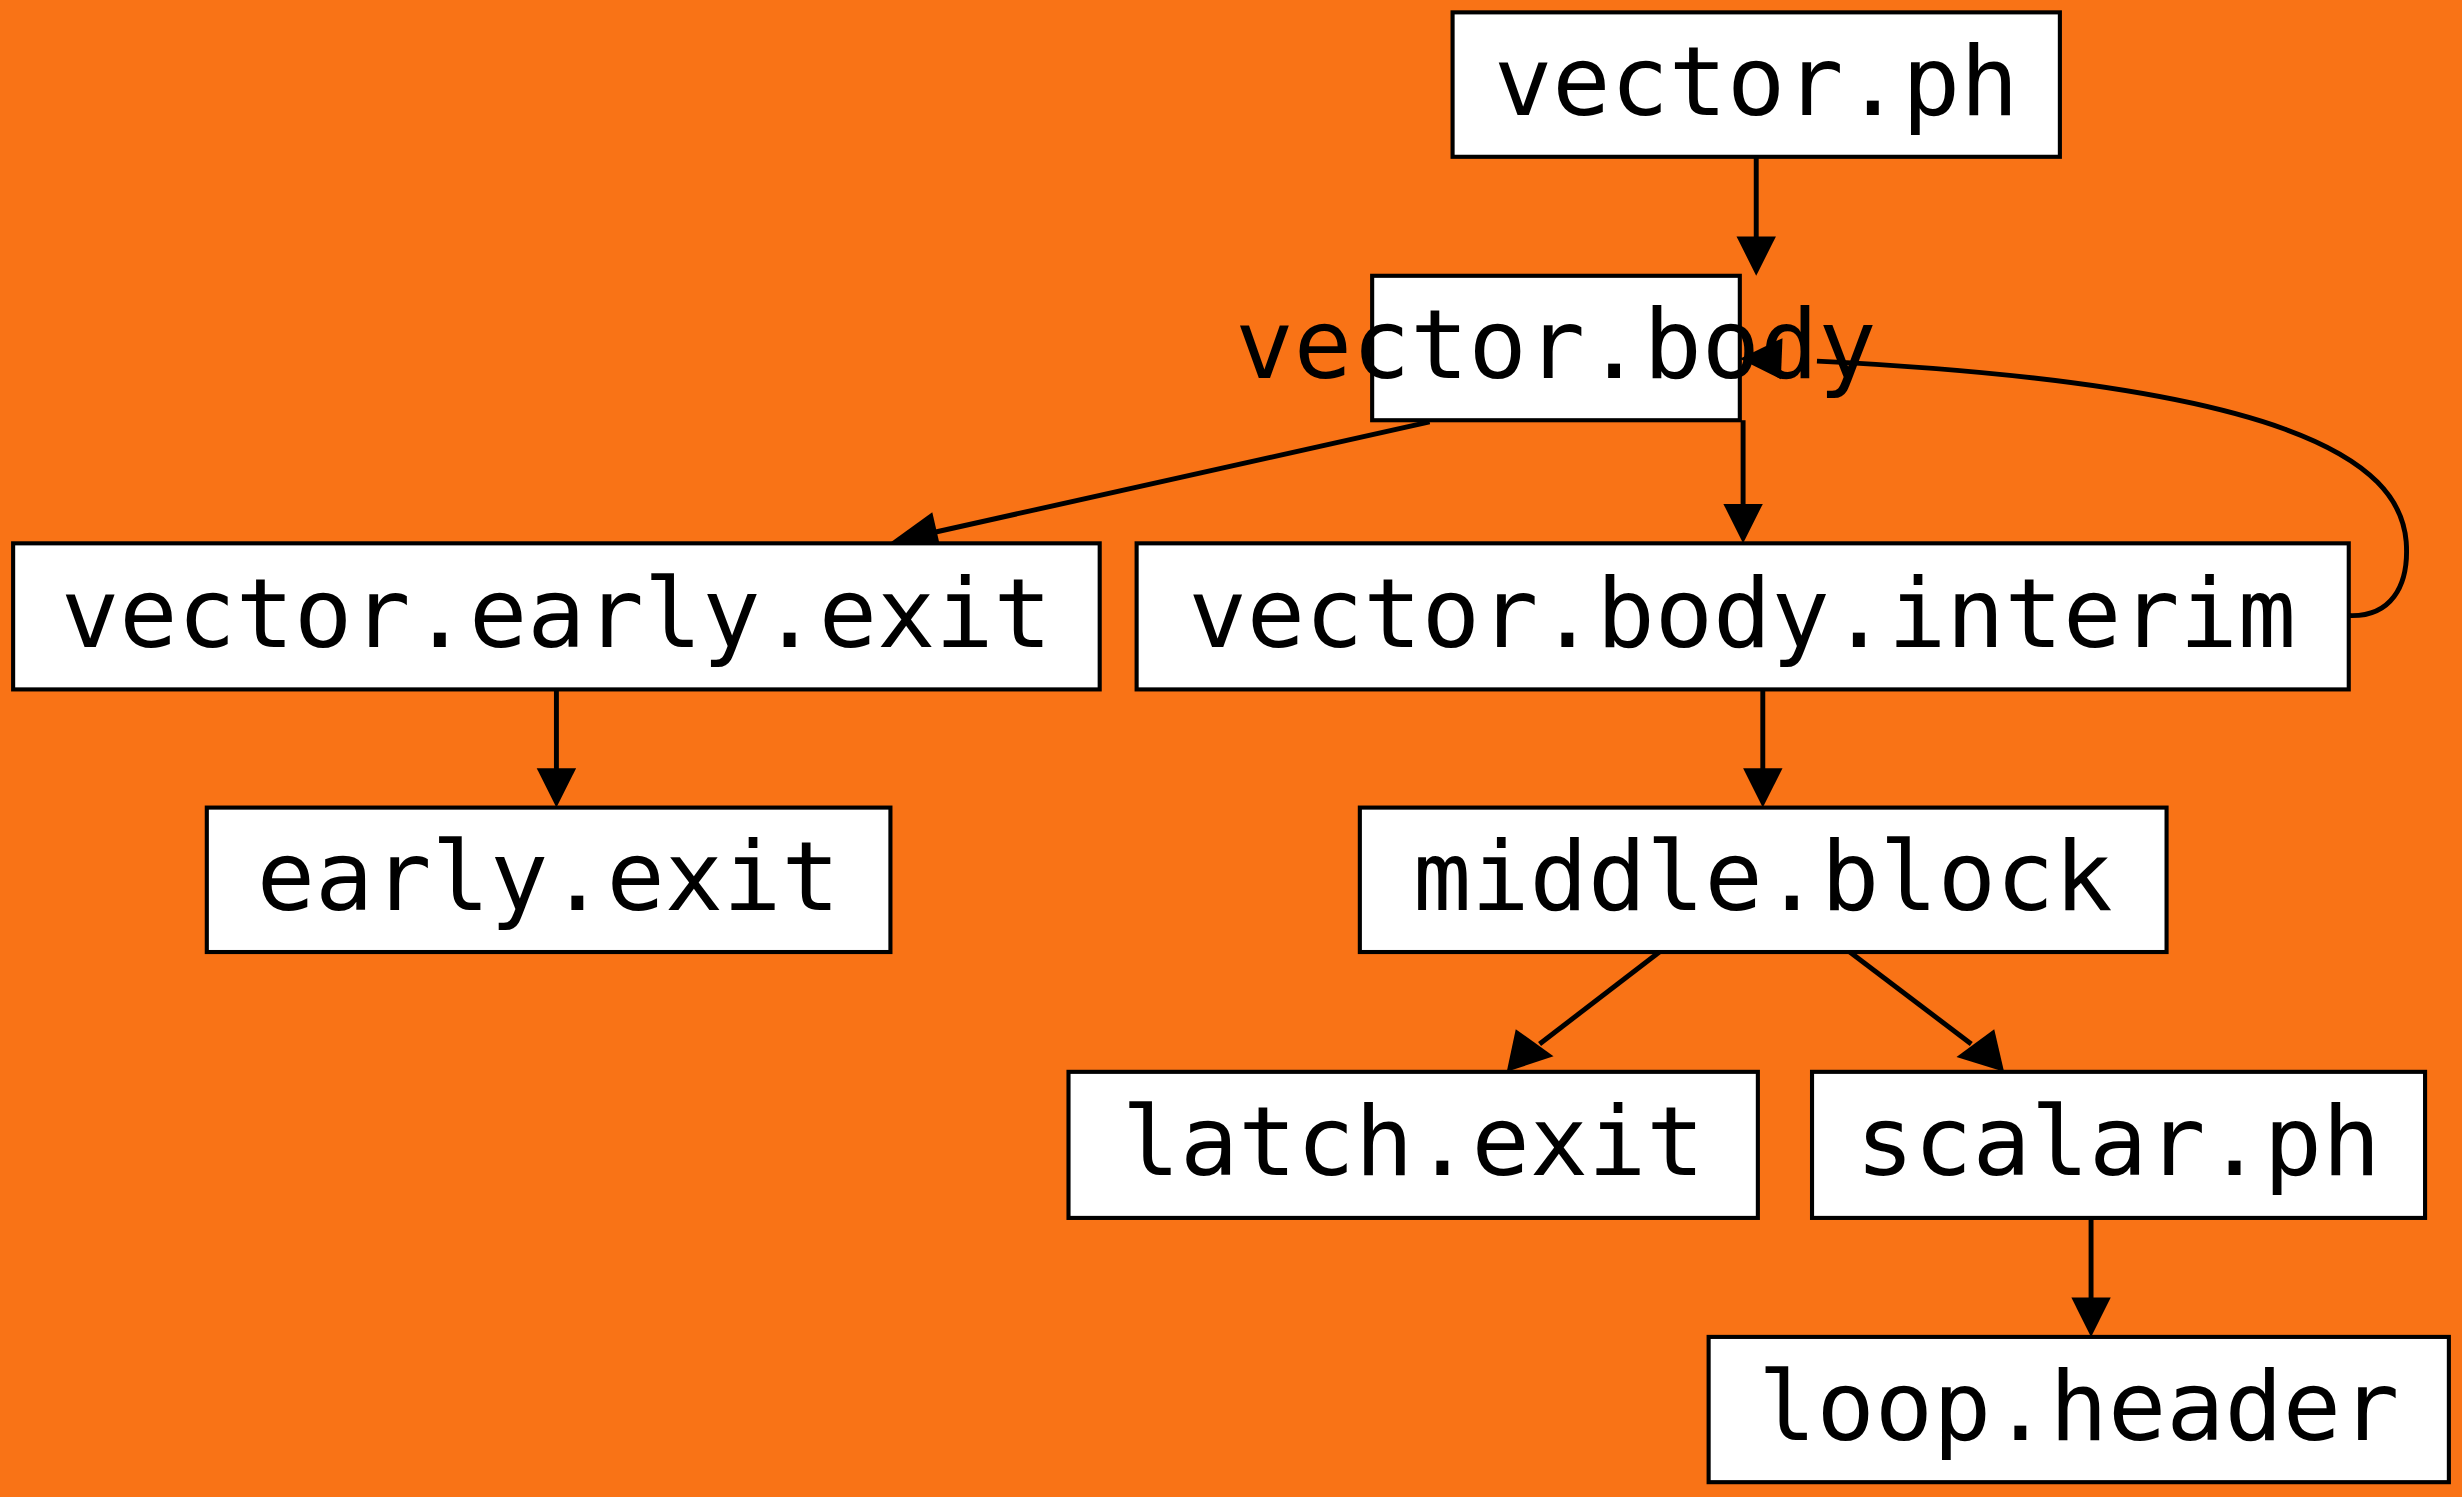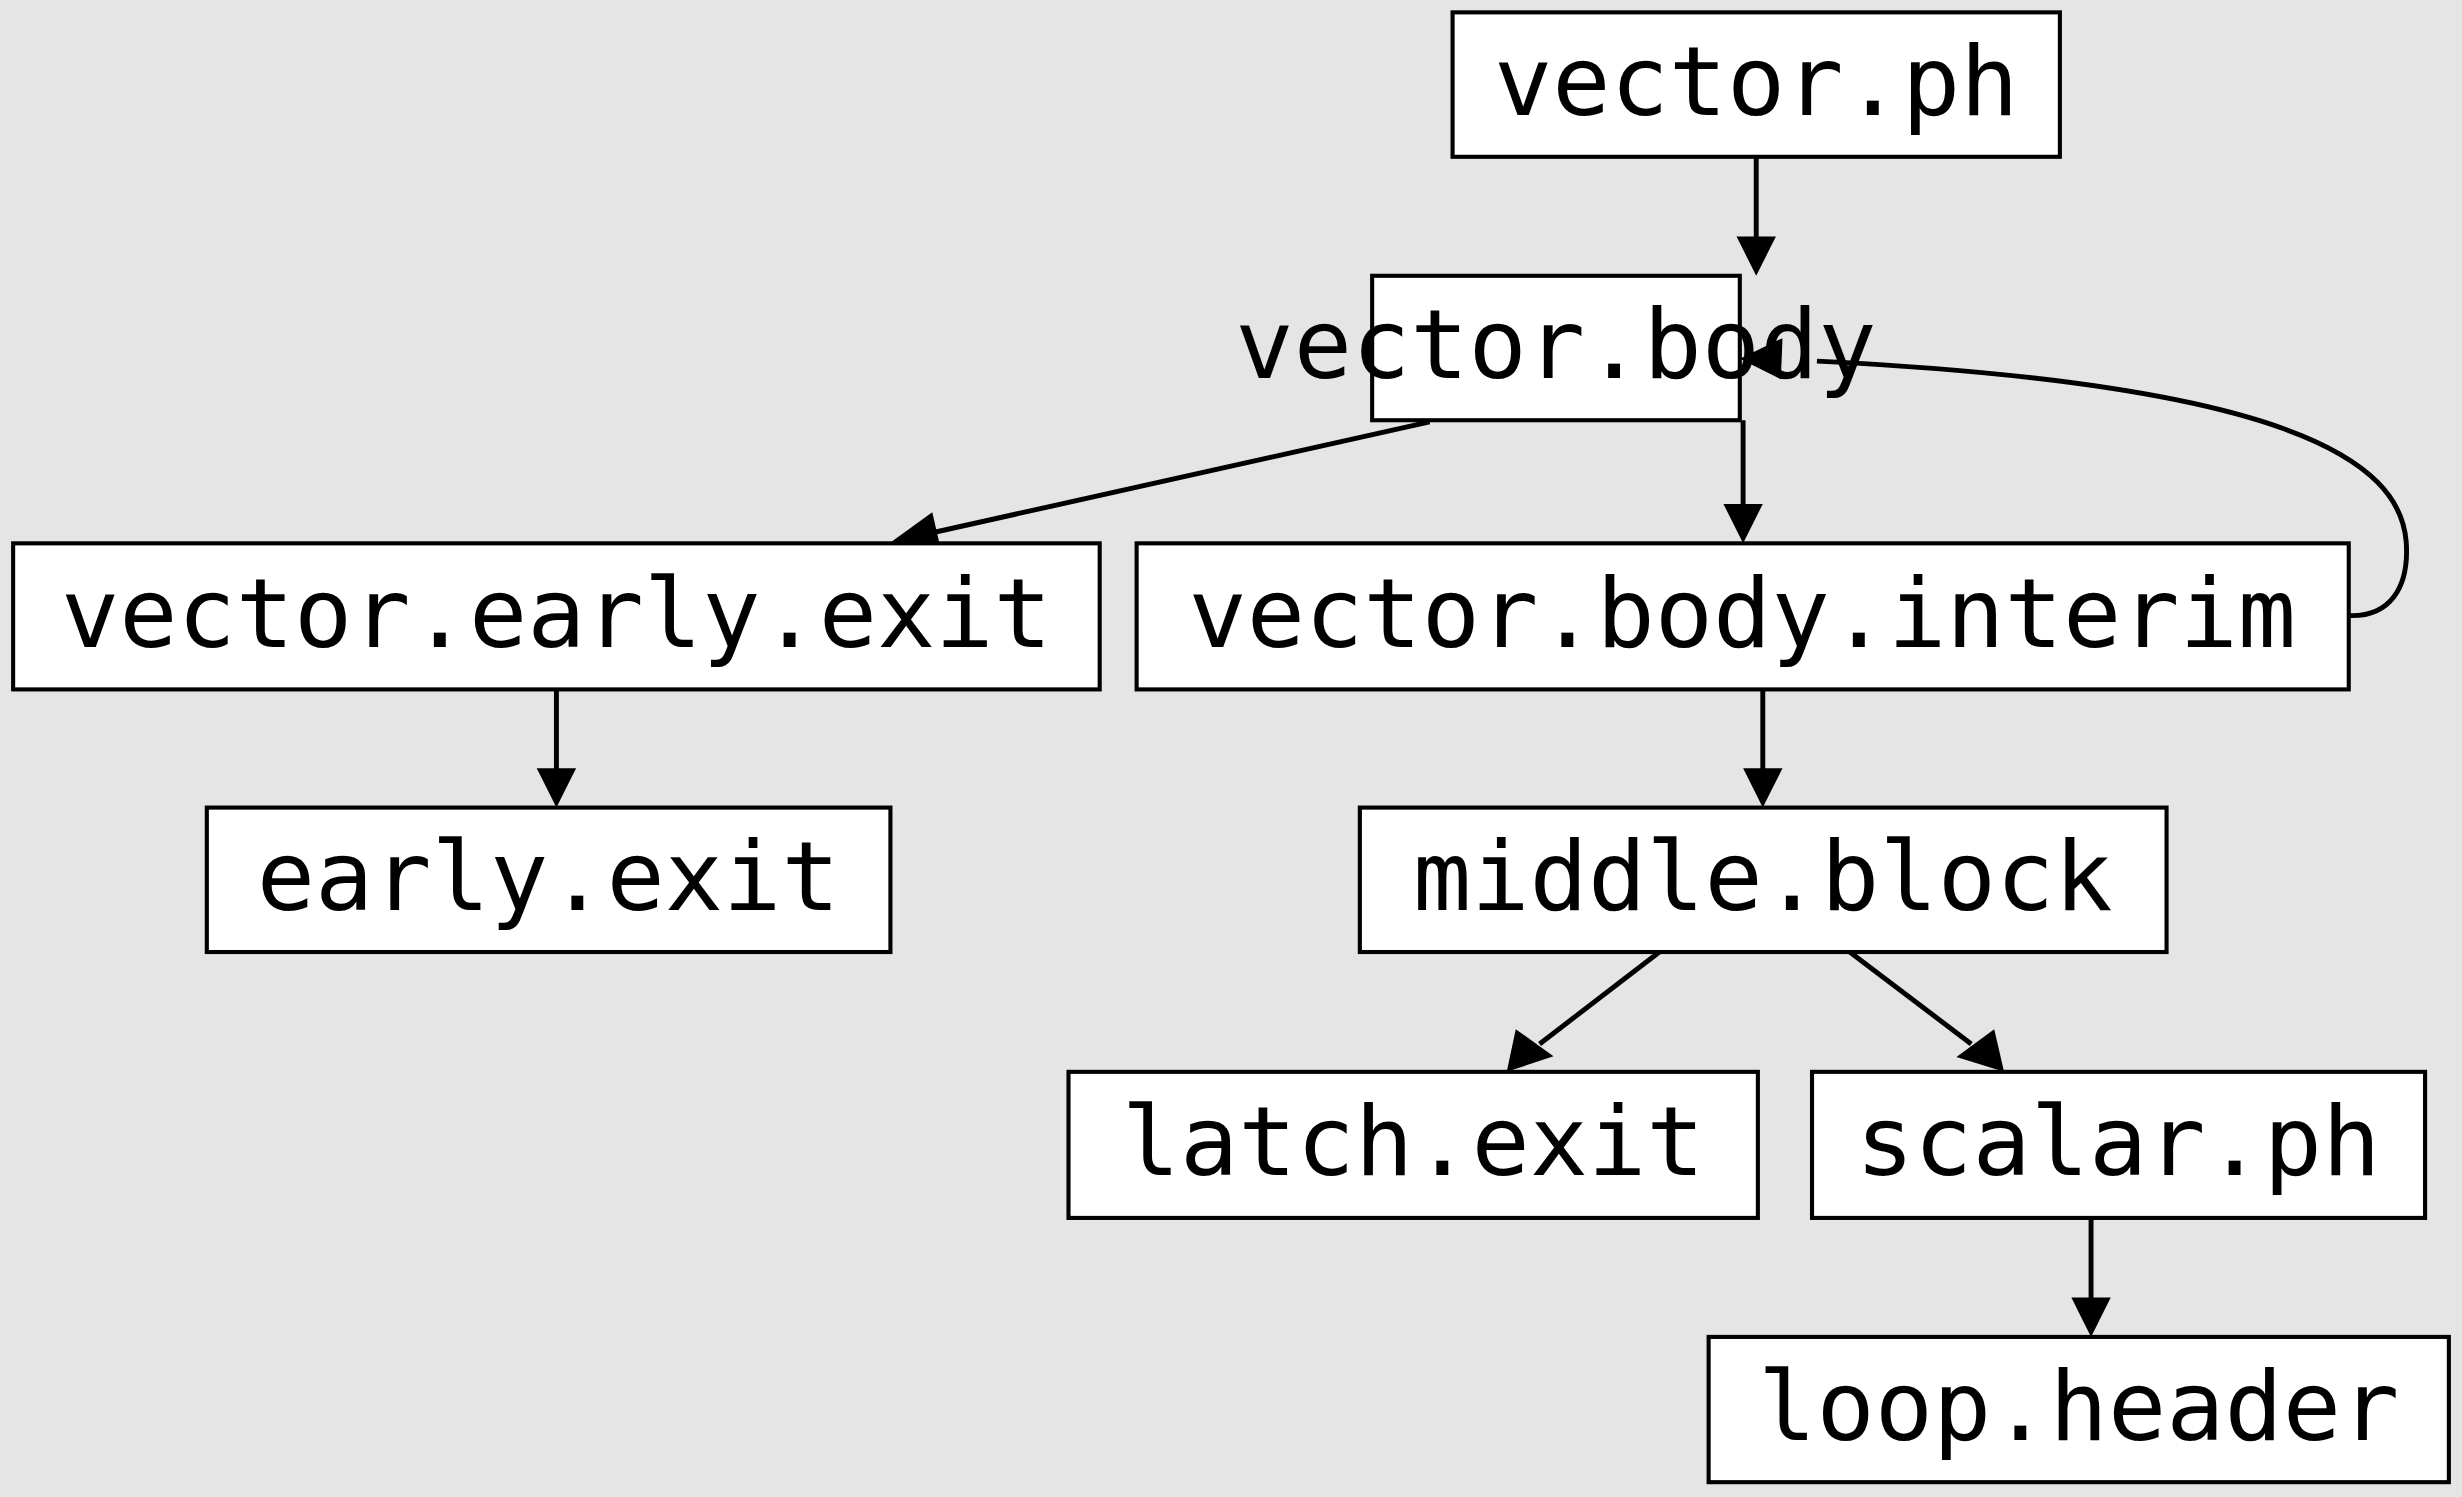--- a/index.html
+++ b/index.html
@@ -10,21 +10,21 @@
   body {
     width: 2462px;
     height: 1497px;
     overflow: hidden;
     font-family: "DejaVu Sans Mono", "Liberation Mono", monospace;
   }
   #cfg-root {
     position: relative;
     width: 2462px;
     height: 1497px;
-    background: #e5e5e5;
+    background: #f97316;
   }
   svg.cfg-canvas {
     position: absolute;
     top: 0;
     left: 0;
     width: 2462px;
     height: 1497px;
     display: block;
   }
   .node-box {

